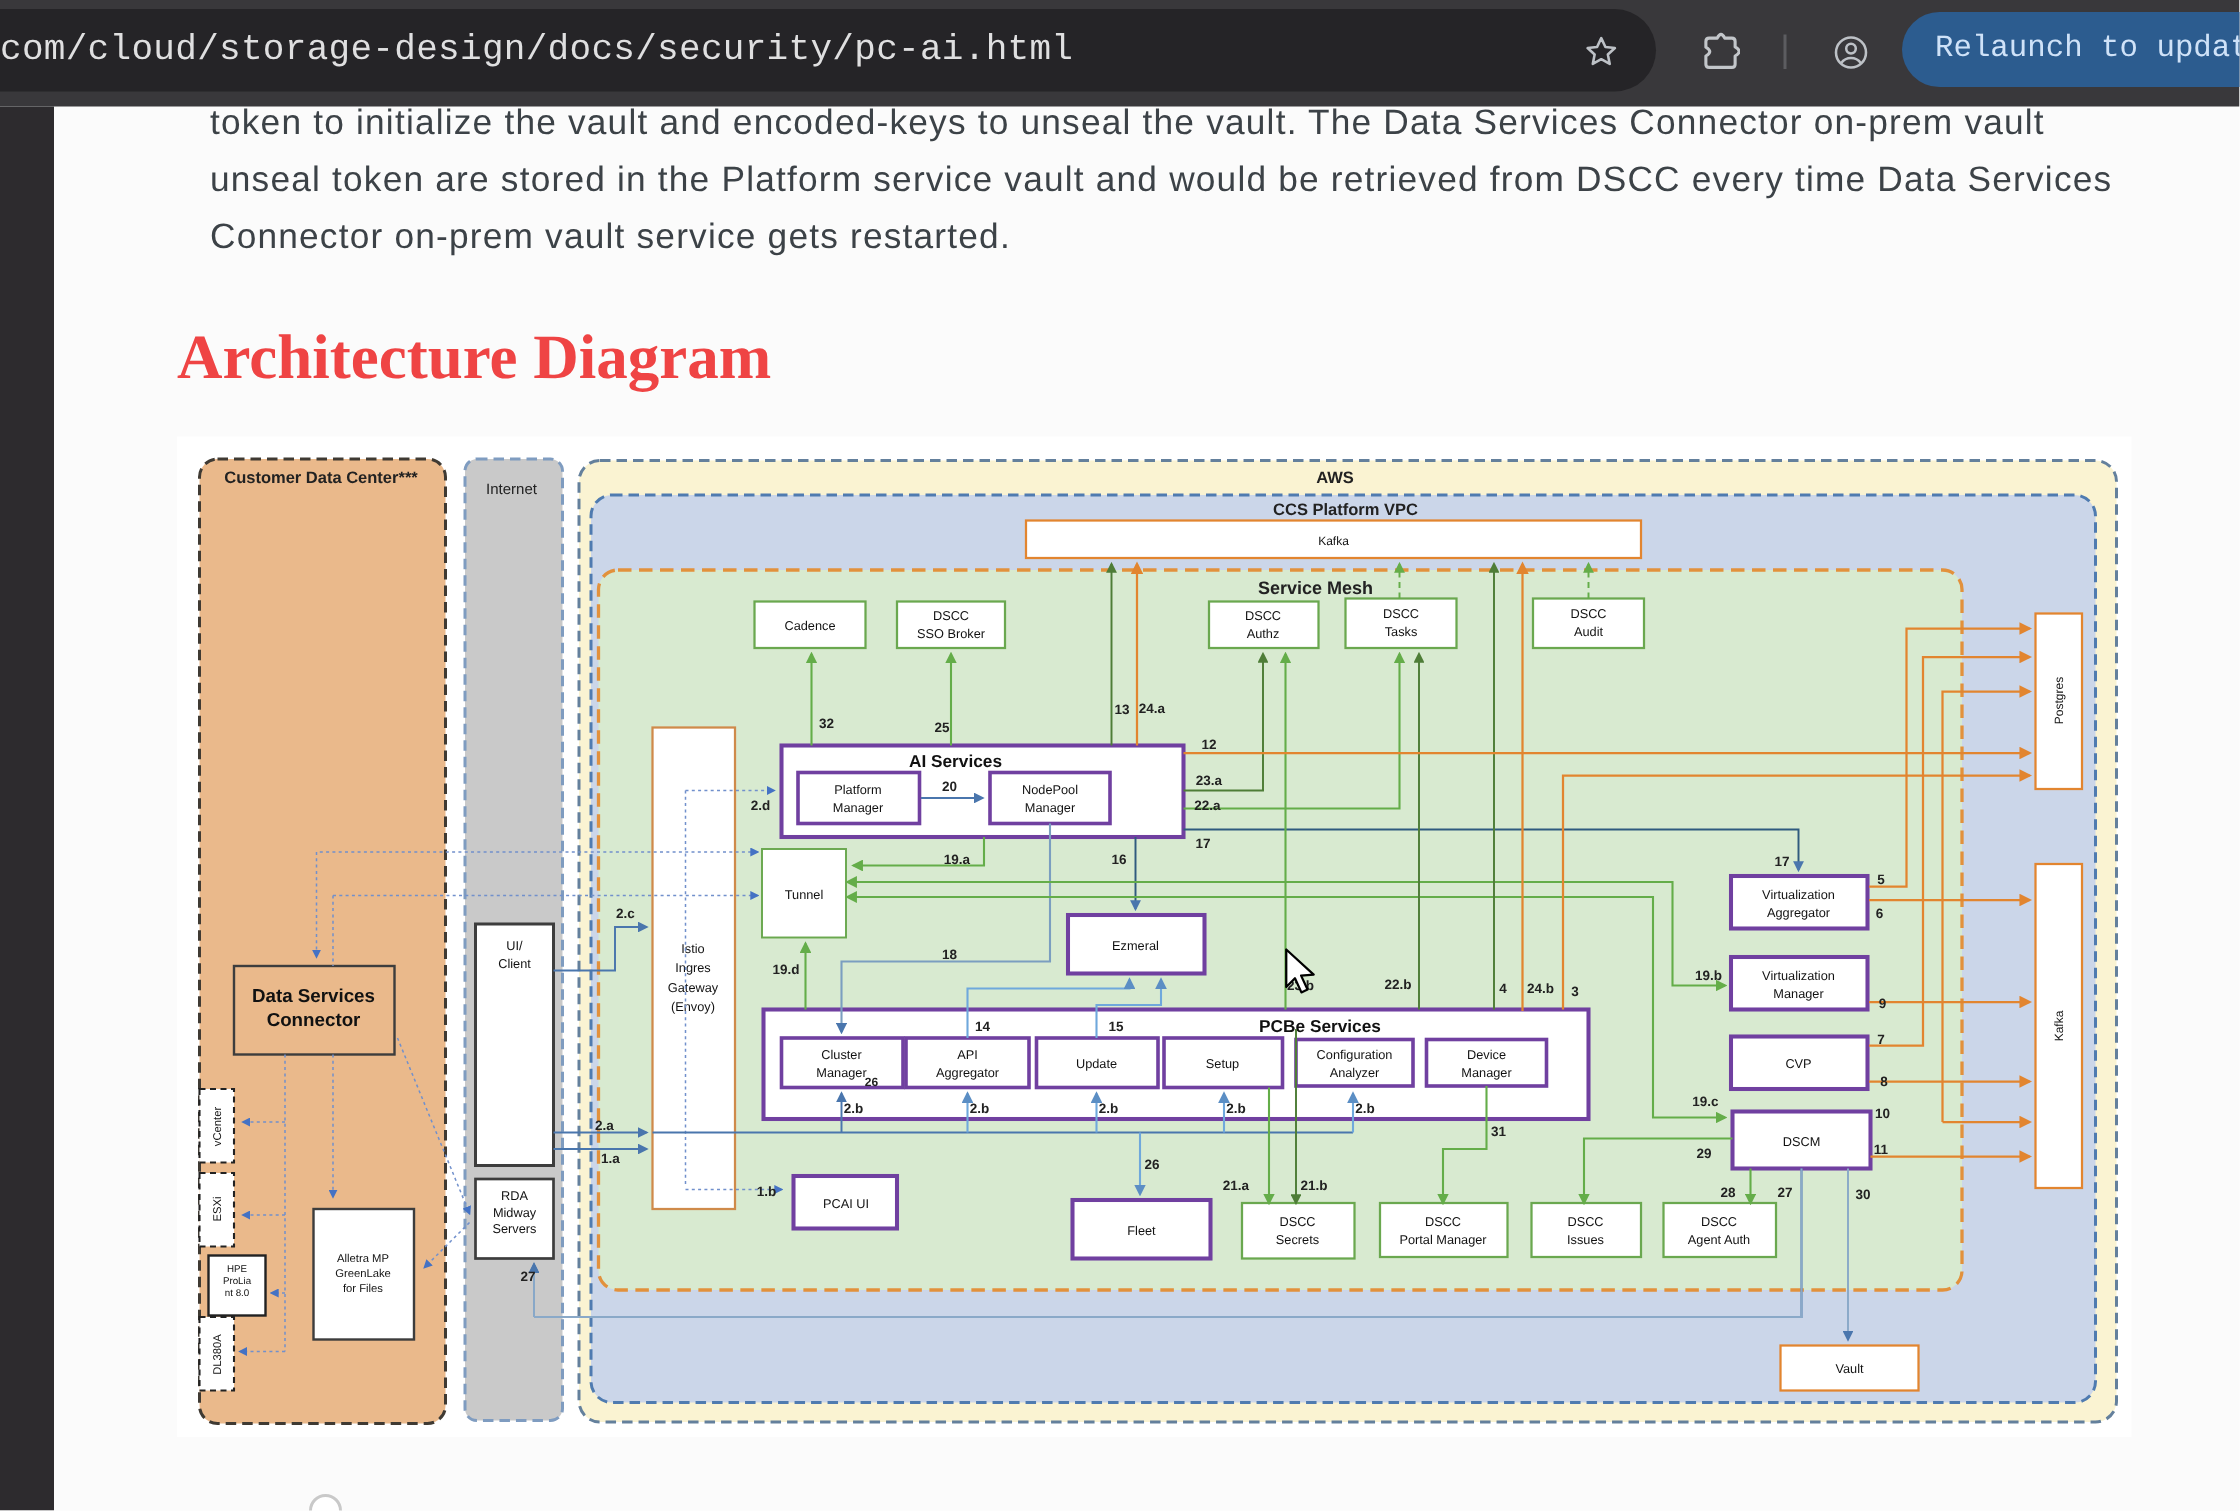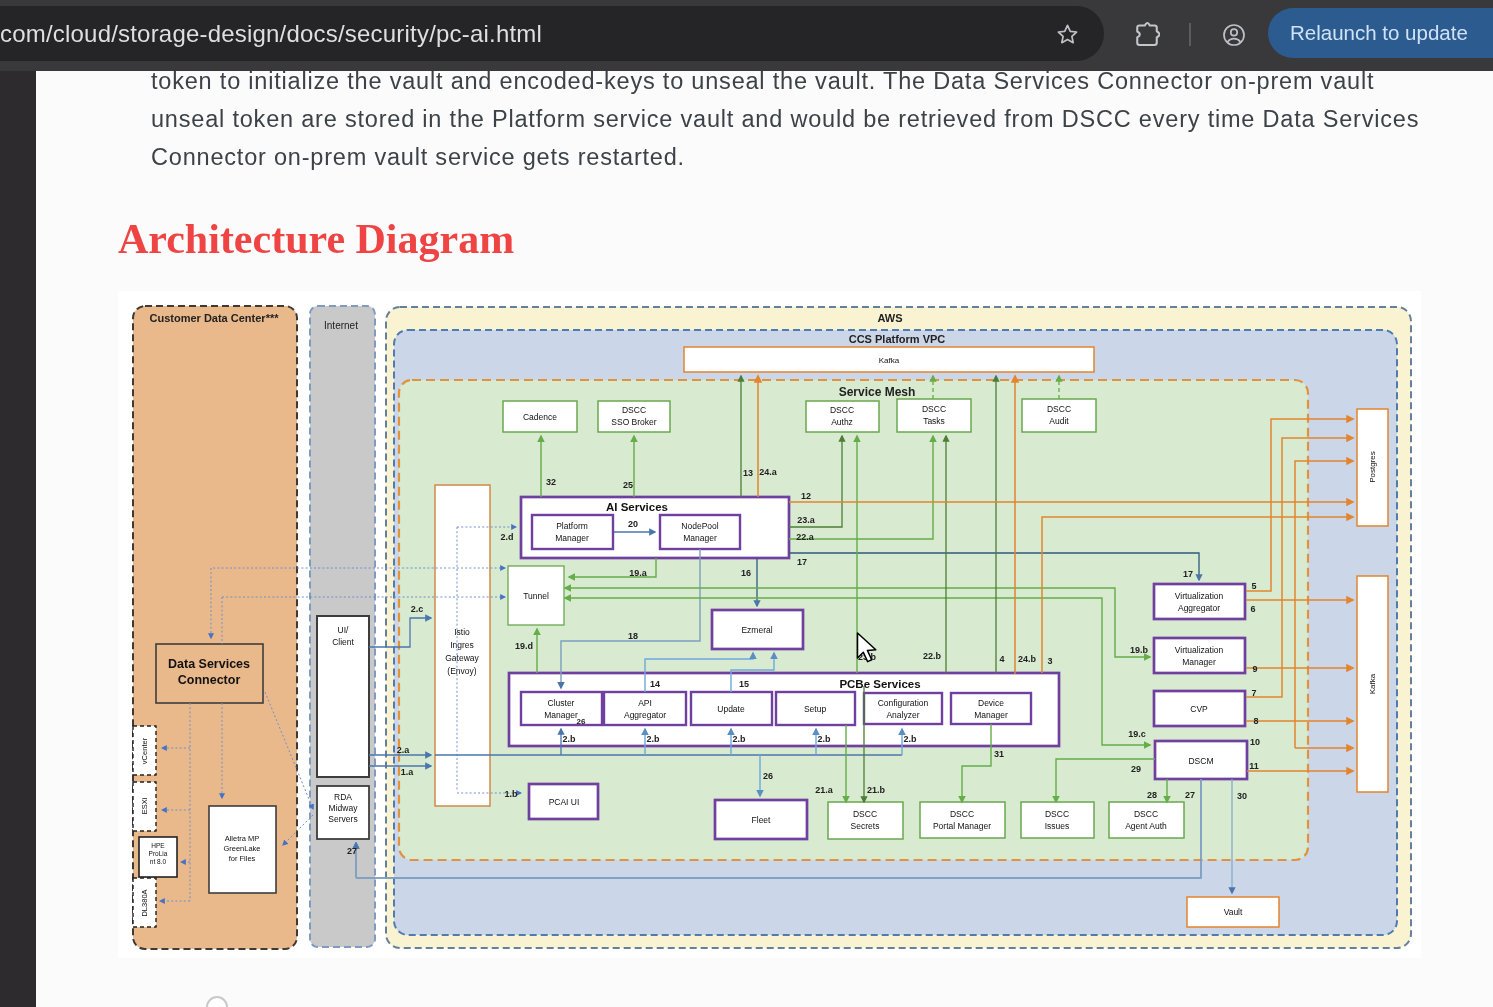--- a/index.html
+++ b/index.html
@@ -1,22 +1,22 @@
 <!DOCTYPE html>
 <html><head>
 <meta charset="utf-8">
 <style>
   html,body{margin:0;padding:0;}
   body{width:1493px;height:1007px;overflow:hidden;background:#fbfbfb;font-family:"Liberation Sans",sans-serif;position:relative;}
-  .chrome{position:absolute;left:0;top:0;width:1493px;height:71px;background:#39383b;}
+  .chrome{position:absolute;left:0;top:0;width:1493px;height:71px;background:#39383b;font-family:Liberation Mono, monospace;}
   .urlbar{position:absolute;left:-40px;top:6px;width:1144px;height:55px;background:#252427;border-radius:28px;}
   .urltext{position:absolute;left:40px;top:0;height:55px;line-height:55px;color:#dfdfe0;font-size:24px;letter-spacing:0.2px;}
   .sidebar{position:absolute;left:0;top:71px;width:36px;height:936px;background:#2d2b2e;}
   .page{position:absolute;left:36px;top:71px;width:1457px;height:936px;background:#fbfbfb;}
-  .para{position:absolute;left:151px;top:62px;font-size:23.5px;line-height:38px;color:#3c4247;letter-spacing:0.8px;}
+  .para{position:absolute;left:140px;top:62px;font-size:23.5px;line-height:38px;color:#3c4247;letter-spacing:0.8px;}
   h1.arch{position:absolute;left:118px;top:215px;margin:0;font-family:"Liberation Serif",serif;font-weight:bold;font-size:42px;color:#ef4444;letter-spacing:0px;}
   .relaunch{position:absolute;left:1268px;top:8px;width:260px;height:50px;background:#2c5c8f;border-radius:25px;color:#cfe2f8;font-size:20.5px;line-height:50px;text-indent:22px;}
   .diagwrap{position:absolute;left:118px;top:291px;width:1303px;height:667px;background:#ffffff;}
 </style>
 </head>
 <body>
 <div class="page"></div>
 <div class="sidebar"></div>
 <div class="chrome">
   <div class="urlbar">

